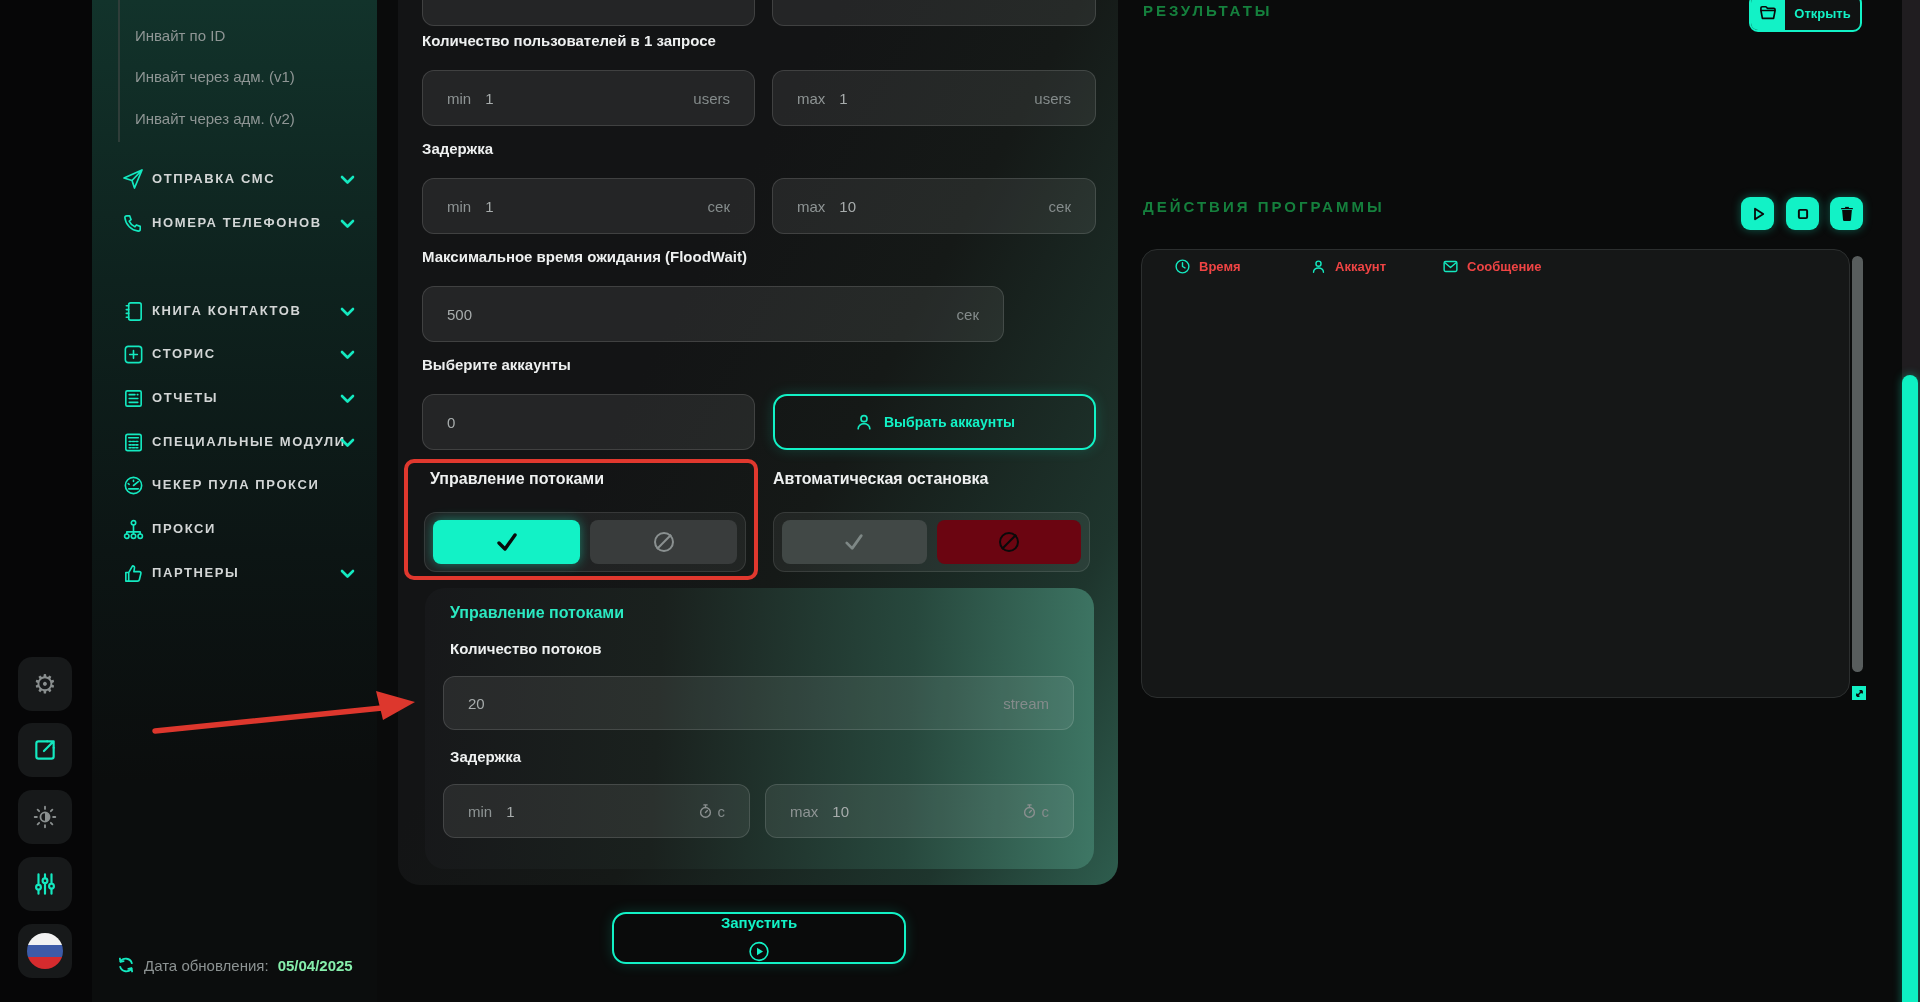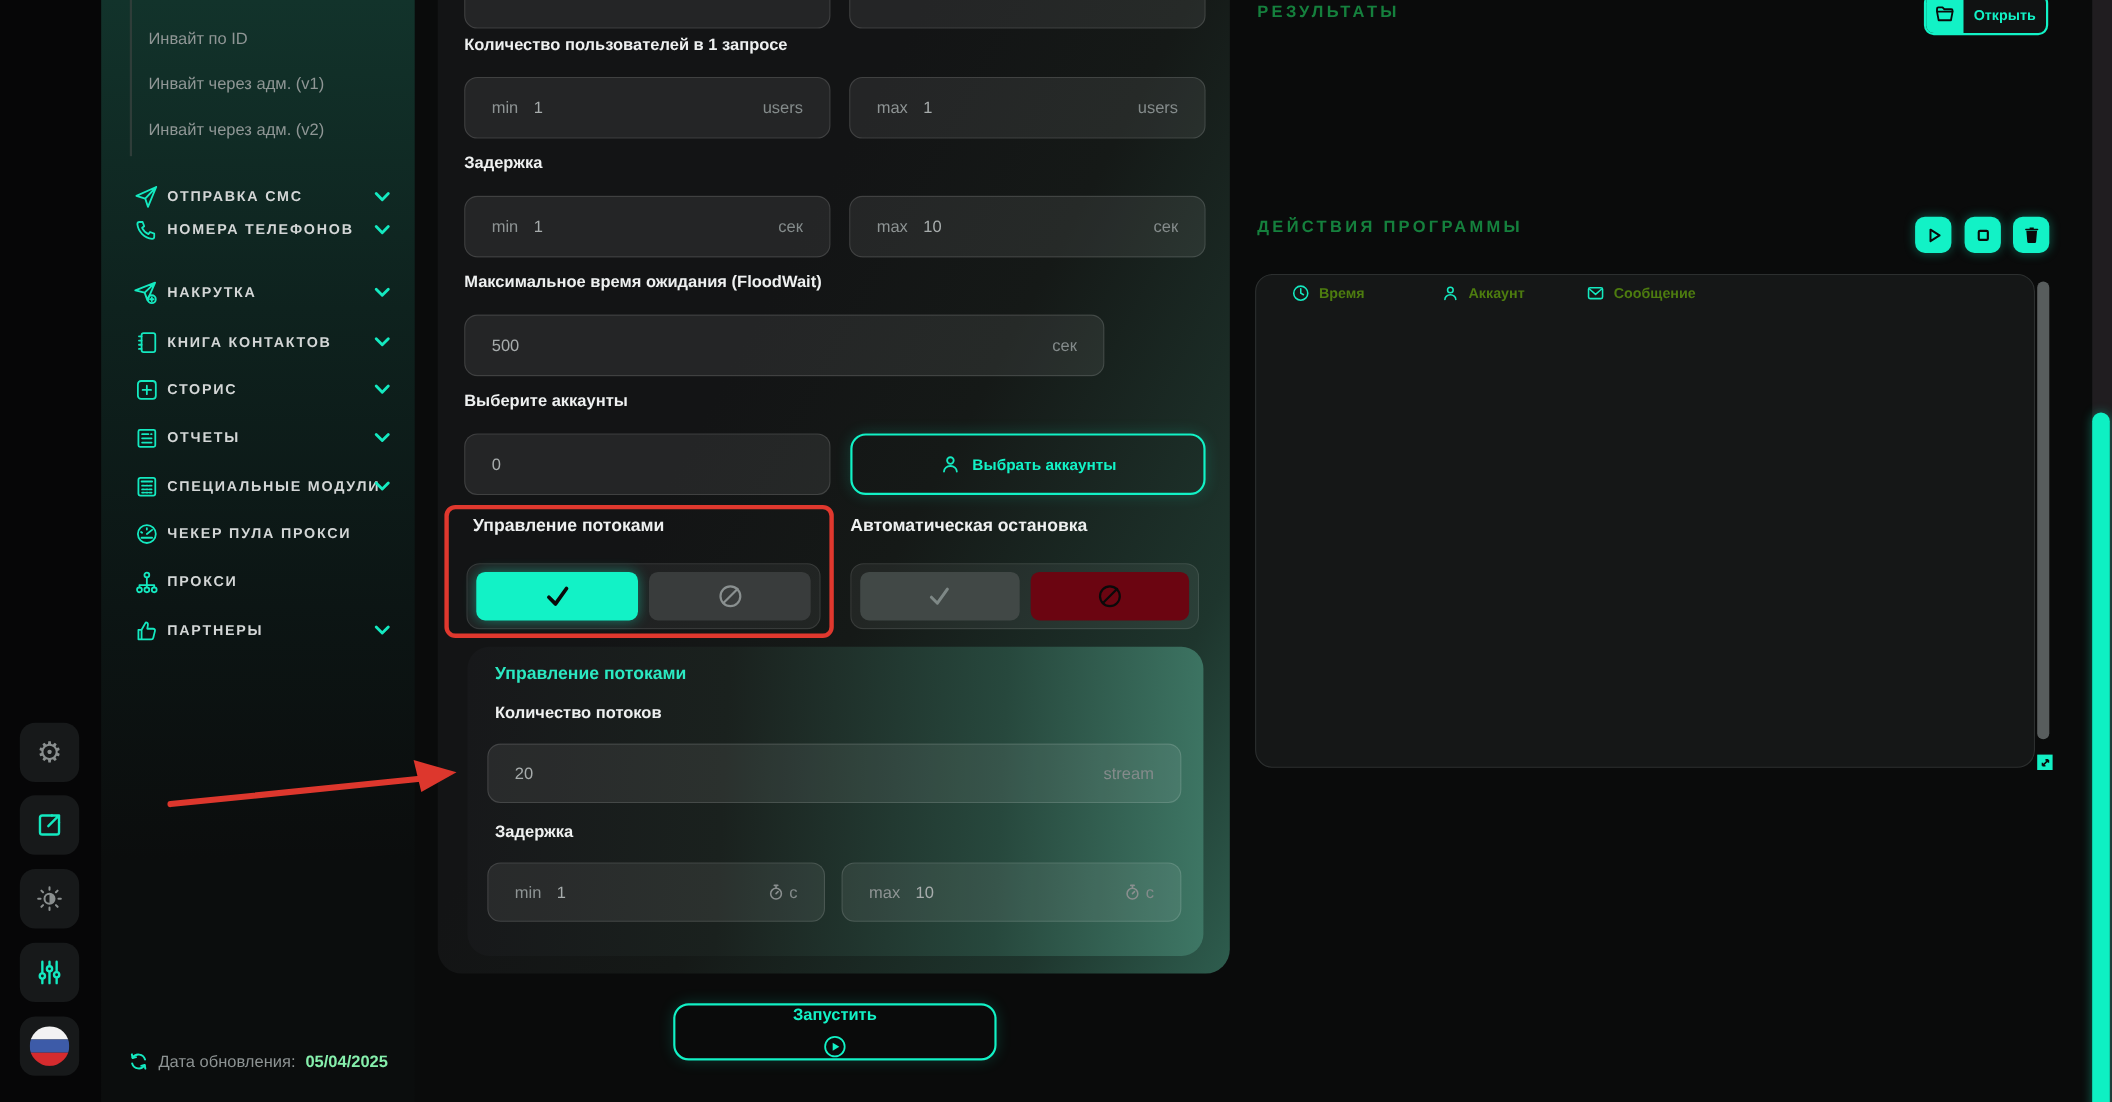--- a/index.html
+++ b/index.html
@@ -48,21 +48,21 @@
 
   
   #threads-panel{left:425px;top:588px;width:669px;height:281px;border-radius:20px;
                  background:linear-gradient(93deg,#17181a 0%,#1a211e 35%,#27483d 72%,#3e7765 100%);}
 
   
   .sect-title{position:absolute;font-size:15px;font-weight:800;letter-spacing:3px;color:#15803d;white-space:nowrap;}
   .act-btn{position:absolute;width:33px;height:33px;border-radius:9px;background:#12f2c6;display:flex;
            align-items:center;justify-content:center;cursor:pointer;box-shadow:0 0 10px rgba(18,242,198,.35);}
   #log-panel{left:1141px;top:249px;width:709px;height:449px;background:#151717;border:1px solid #2c2f2f;border-radius:16px;}
-  .th{position:absolute;top:8px;display:flex;align-items:center;gap:8px;color:#4d7c0f;font-size:13px;font-weight:600;}
+  .th{position:absolute;top:8px;display:flex;align-items:center;gap:8px;color:#ef4444;font-size:13px;font-weight:600;}
   #open-btn{left:1749px;top:-6px;width:113px;height:38px;border:2px solid #12f2c6;border-radius:9px;
             background:#101212;display:flex;align-items:stretch;overflow:hidden;cursor:pointer;}
   #open-btn .ob-ic{width:34px;background:#12f2c6;display:flex;align-items:center;justify-content:center;}
   #open-btn .ob-tx{flex:1;display:flex;align-items:center;justify-content:center;color:#12f2c6;font-size:13px;font-weight:700;}
 
   .footer-label{color:#8d9393;font-size:15px;}
   .footer-date{color:#86efac;font-size:15px;font-weight:700;}
 
   .red-box{position:absolute;left:404px;top:459px;width:354px;height:121px;border:4px solid #e0382e;border-radius:10px;}
   #page-scroll-track{left:1902px;top:0;width:18px;height:1002px;background:#201d20;}
@@ -122,49 +122,34 @@
           </svg>
       </span>
       <span class="mi-label">ОТПРАВКА СМС</span>
       <span class="mi-chevron">
         <svg class="tic" width="15" height="12" viewBox="0 0 15 12" style="stroke-width:2.6;">
             <path d="M2 3 L7.5 8.5 L13 3"></path>
           </svg>
       </span>
     </div>
 
-    <div class="menu-item" style="top:193px;">
+    <div class="menu-item" style="top:207px;">
       <span class="mi-icon">
         <svg class="tic" width="23" height="23" viewBox="0 0 24 24">
             <path d="M5 4 h3 l1.5 4 -2 1.5 a12 12 0 0 0 6 6 l1.5 -2 4 1.5 v3 a2 2 0 0 1 -2 2 A16 16 0 0 1 3 6 a2 2 0 0 1 2 -2 Z"></path>
           </svg>
       </span>
       <span class="mi-label">НОМЕРА ТЕЛЕФОНОВ</span>
       <span class="mi-chevron">
         <svg class="tic" width="15" height="12" viewBox="0 0 15 12" style="stroke-width:2.6;">
             <path d="M2 3 L7.5 8.5 L13 3"></path>
           </svg>
       </span>
     </div>
 
-    <div class="menu-item" style="top:250px;">
-      <span class="mi-icon">
-        <svg class="tic" width="24" height="24" viewBox="0 0 24 24">
-            <path d="M2 10 L20 3 L13 19 L10.5 12 Z M10.5 12 L20 3"></path>
-            <circle cx="17" cy="18" r="3.6"></circle>
-            <path d="M17 16.4 v3.2 M15.4 18 h3.2"></path>
-          </svg>
-      </span>
-      <span class="mi-label">НАКРУТКА</span>
-      <span class="mi-chevron">
-        <svg class="tic" width="15" height="12" viewBox="0 0 15 12" style="stroke-width:2.6;">
-            <path d="M2 3 L7.5 8.5 L13 3"></path>
-          </svg>
-      </span>
-    </div>
 
     <div class="menu-item" style="top:295px;">
       <span class="mi-icon">
         <svg class="tic" width="23" height="23" viewBox="0 0 24 24">
             <rect x="7" y="3" width="13" height="18" rx="2"></rect>
             <path d="M4.5 6 h2.5 M4.5 10 h2.5 M4.5 14 h2.5 M4.5 18 h2.5"></path>
           </svg>
       </span>
       <span class="mi-label">КНИГА КОНТАКТОВ</span>
       <span class="mi-chevron">

